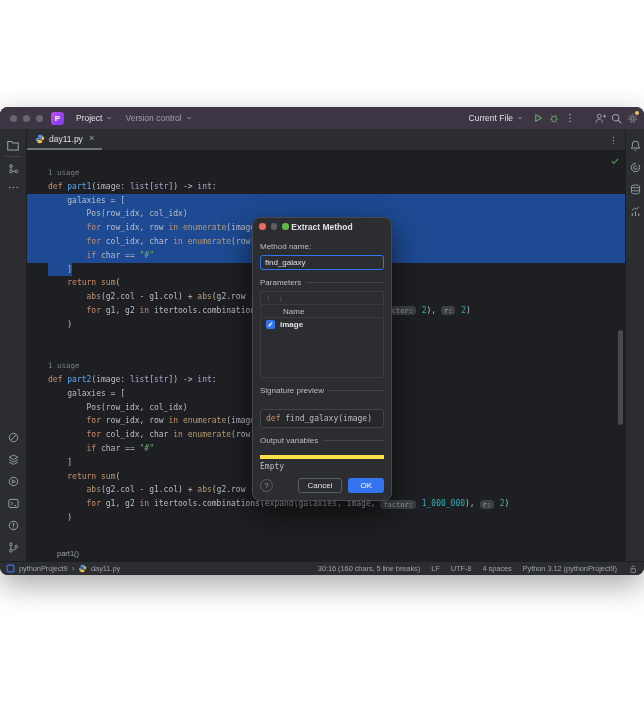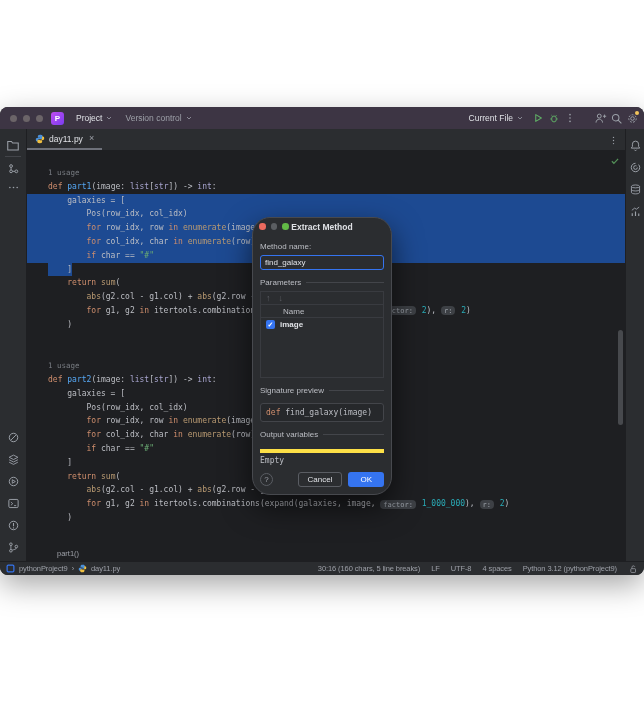--- a/index.html
+++ b/index.html
@@ -68,21 +68,21 @@
   
   #banner {
     position:absolute; left:432px; top:30px; height:31px; z-index:6;
     display:flex; align-items:center; gap:7px; padding:0 15px 0 11px;
     background:linear-gradient(90deg,#27a08c,#4584d9); border-radius:16px;
     color:#fff; font-size:13px; font-weight:600; box-shadow:0 4px 12px rgba(0,0,0,.35);
   }
   
   #dialog {
     position:absolute; left:252px; top:110px; width:140px; z-index:7;
-    background:#2b2d30; border:1px solid #47494e; border-radius:18px;
+    background:#2b2d30; border:1px solid #47494e; border-radius:8px;
     box-shadow:0 12px 30px rgba(0,0,0,.6); font-size:8px; color:#bcbec4;
   }
   #dlg-titlebar { height:17px; display:flex; align-items:center; position:relative; padding:0 6px; }
   #dlg-titlebar .traffic { margin:0; gap:5px; }
   #dlg-titlebar .traffic span { width:6.5px; height:6.5px; }
   .tl-red { background:#ec6a5e !important; } .tl-dim { background:#5b5e62 !important; } .tl-green { background:#62ba46 !important; }
   #dlg-title { position:absolute; left:0; right:0; text-align:center; font-weight:bold; font-size:8.5px; color:#dfe1e5; }
   #dlg-body { padding:3px 7px 7px 7px; }
   .dlg-label { margin-top:4px; color:#bcbec4; }
   .sect { display:flex; align-items:center; gap:5px; margin-top:8px; color:#bcbec4; }
@@ -93,21 +93,21 @@
   }
   #param-toolbar { margin-top:4px; height:13px; border:1px solid #393b40; border-bottom:none;
     display:flex; align-items:center; gap:8px; padding:0 5px; color:#5a5d63; font-size:9px; }
   #param-table { border:1px solid #393b40; }
   #param-header { height:13px; display:flex; align-items:center; border-bottom:1px solid #393b40;
     padding-left:22px; color:#bcbec4; }
   .param-row { height:13px; display:flex; align-items:center; gap:5px; padding-left:5px; color:#dfe1e5;font-weight:bold; }
   .checkbox { width:9px; height:9px; border-radius:2px; background:#3574f0; color:#fff; font-size:7px;
     display:flex; align-items:center; justify-content:center; line-height:1; }
   #param-empty { height:46px; }
-  #sig-box { margin-top:8px; border:1px solid #43454a; border-radius:3px; background:#26282b;
+  #sig-box { margin-top:14px; border:1px solid #43454a; border-radius:3px; background:#26282b;
     padding:4px 5px; font-family:"DejaVu Sans Mono", monospace; color:#bcbec4; white-space:pre; }
   #output-empty { margin-top:10px; border-top:4px solid #fde047; padding-top:3px;
     font-family:"DejaVu Sans Mono", monospace; color:#bcbec4; }
   #dlg-footer { margin-top:7px; display:flex; align-items:center; }
   #help-btn { width:13px; height:13px; border:1px solid #5a5d63; border-radius:50%;
     display:flex; align-items:center; justify-content:center; color:#9da0a8; font-size:8px; }
   #cancel-btn { margin-left:auto; height:15px; padding:0 9px; border:1px solid #5a5d63; border-radius:3px;
     color:#dfe1e5; display:flex; align-items:center; }
   #ok-btn { margin-left:6px; height:15px; padding:0 12px; background:#3574f0; border-radius:3px;
     color:#fff; display:flex; align-items:center; }

